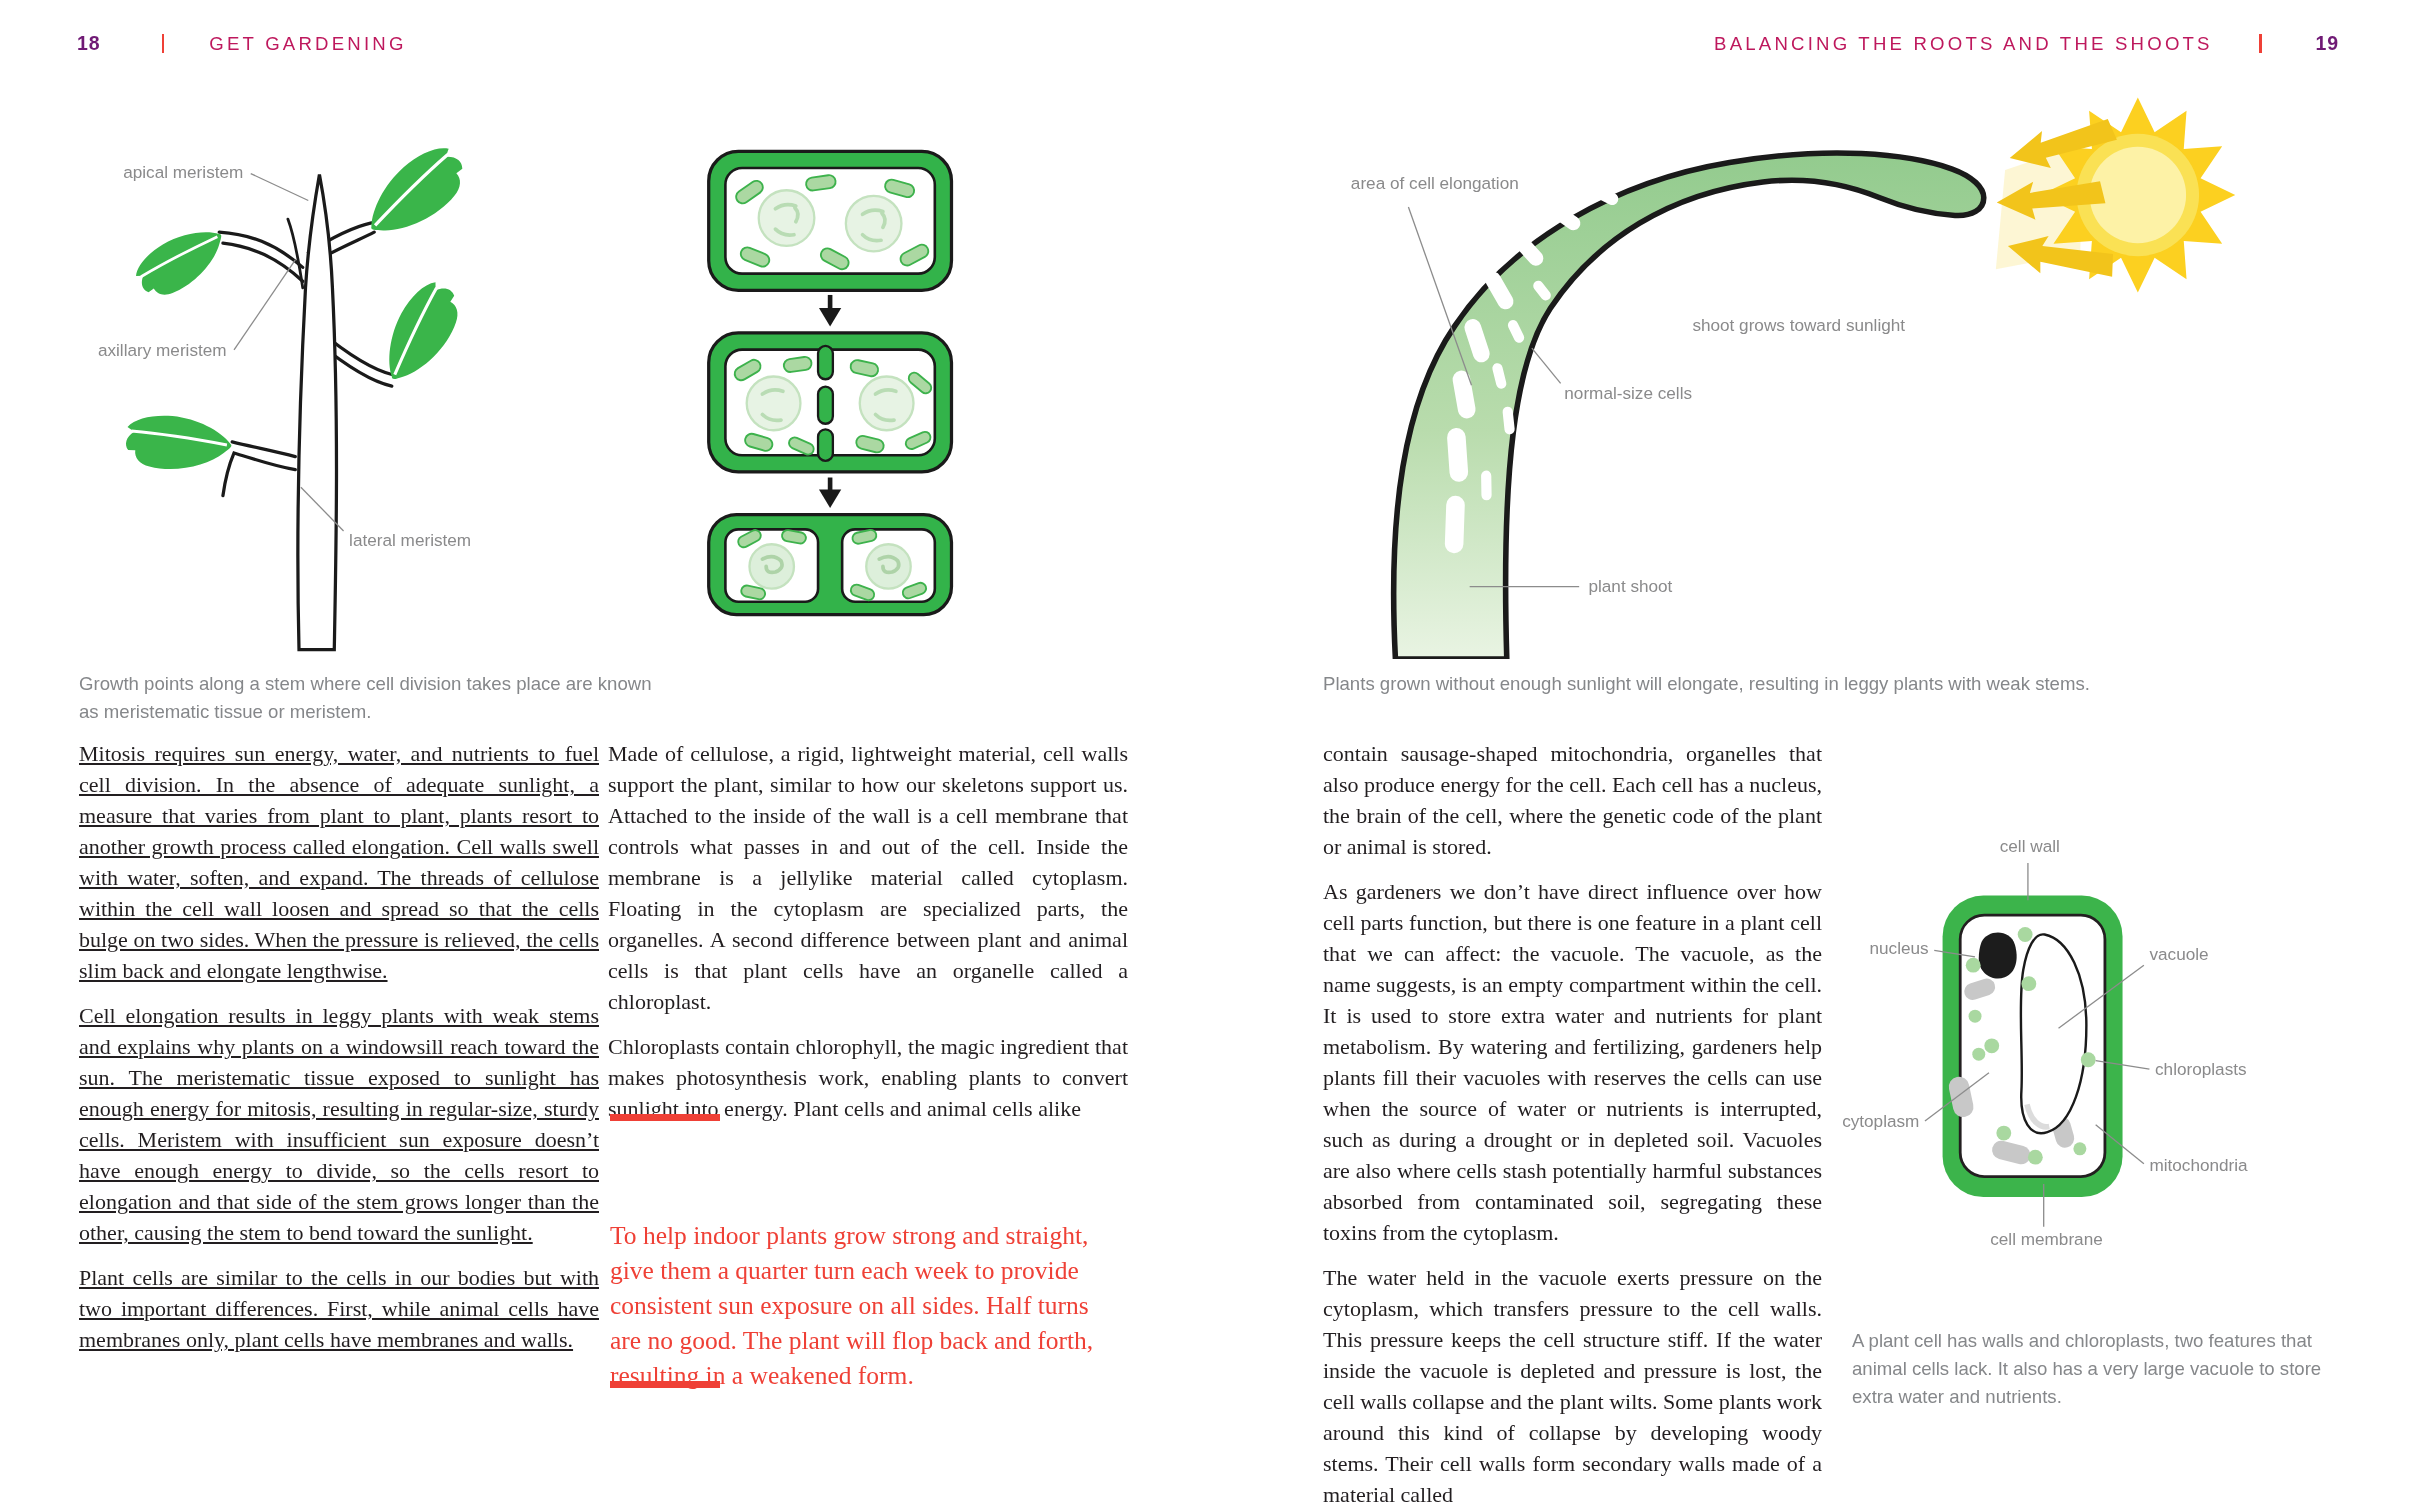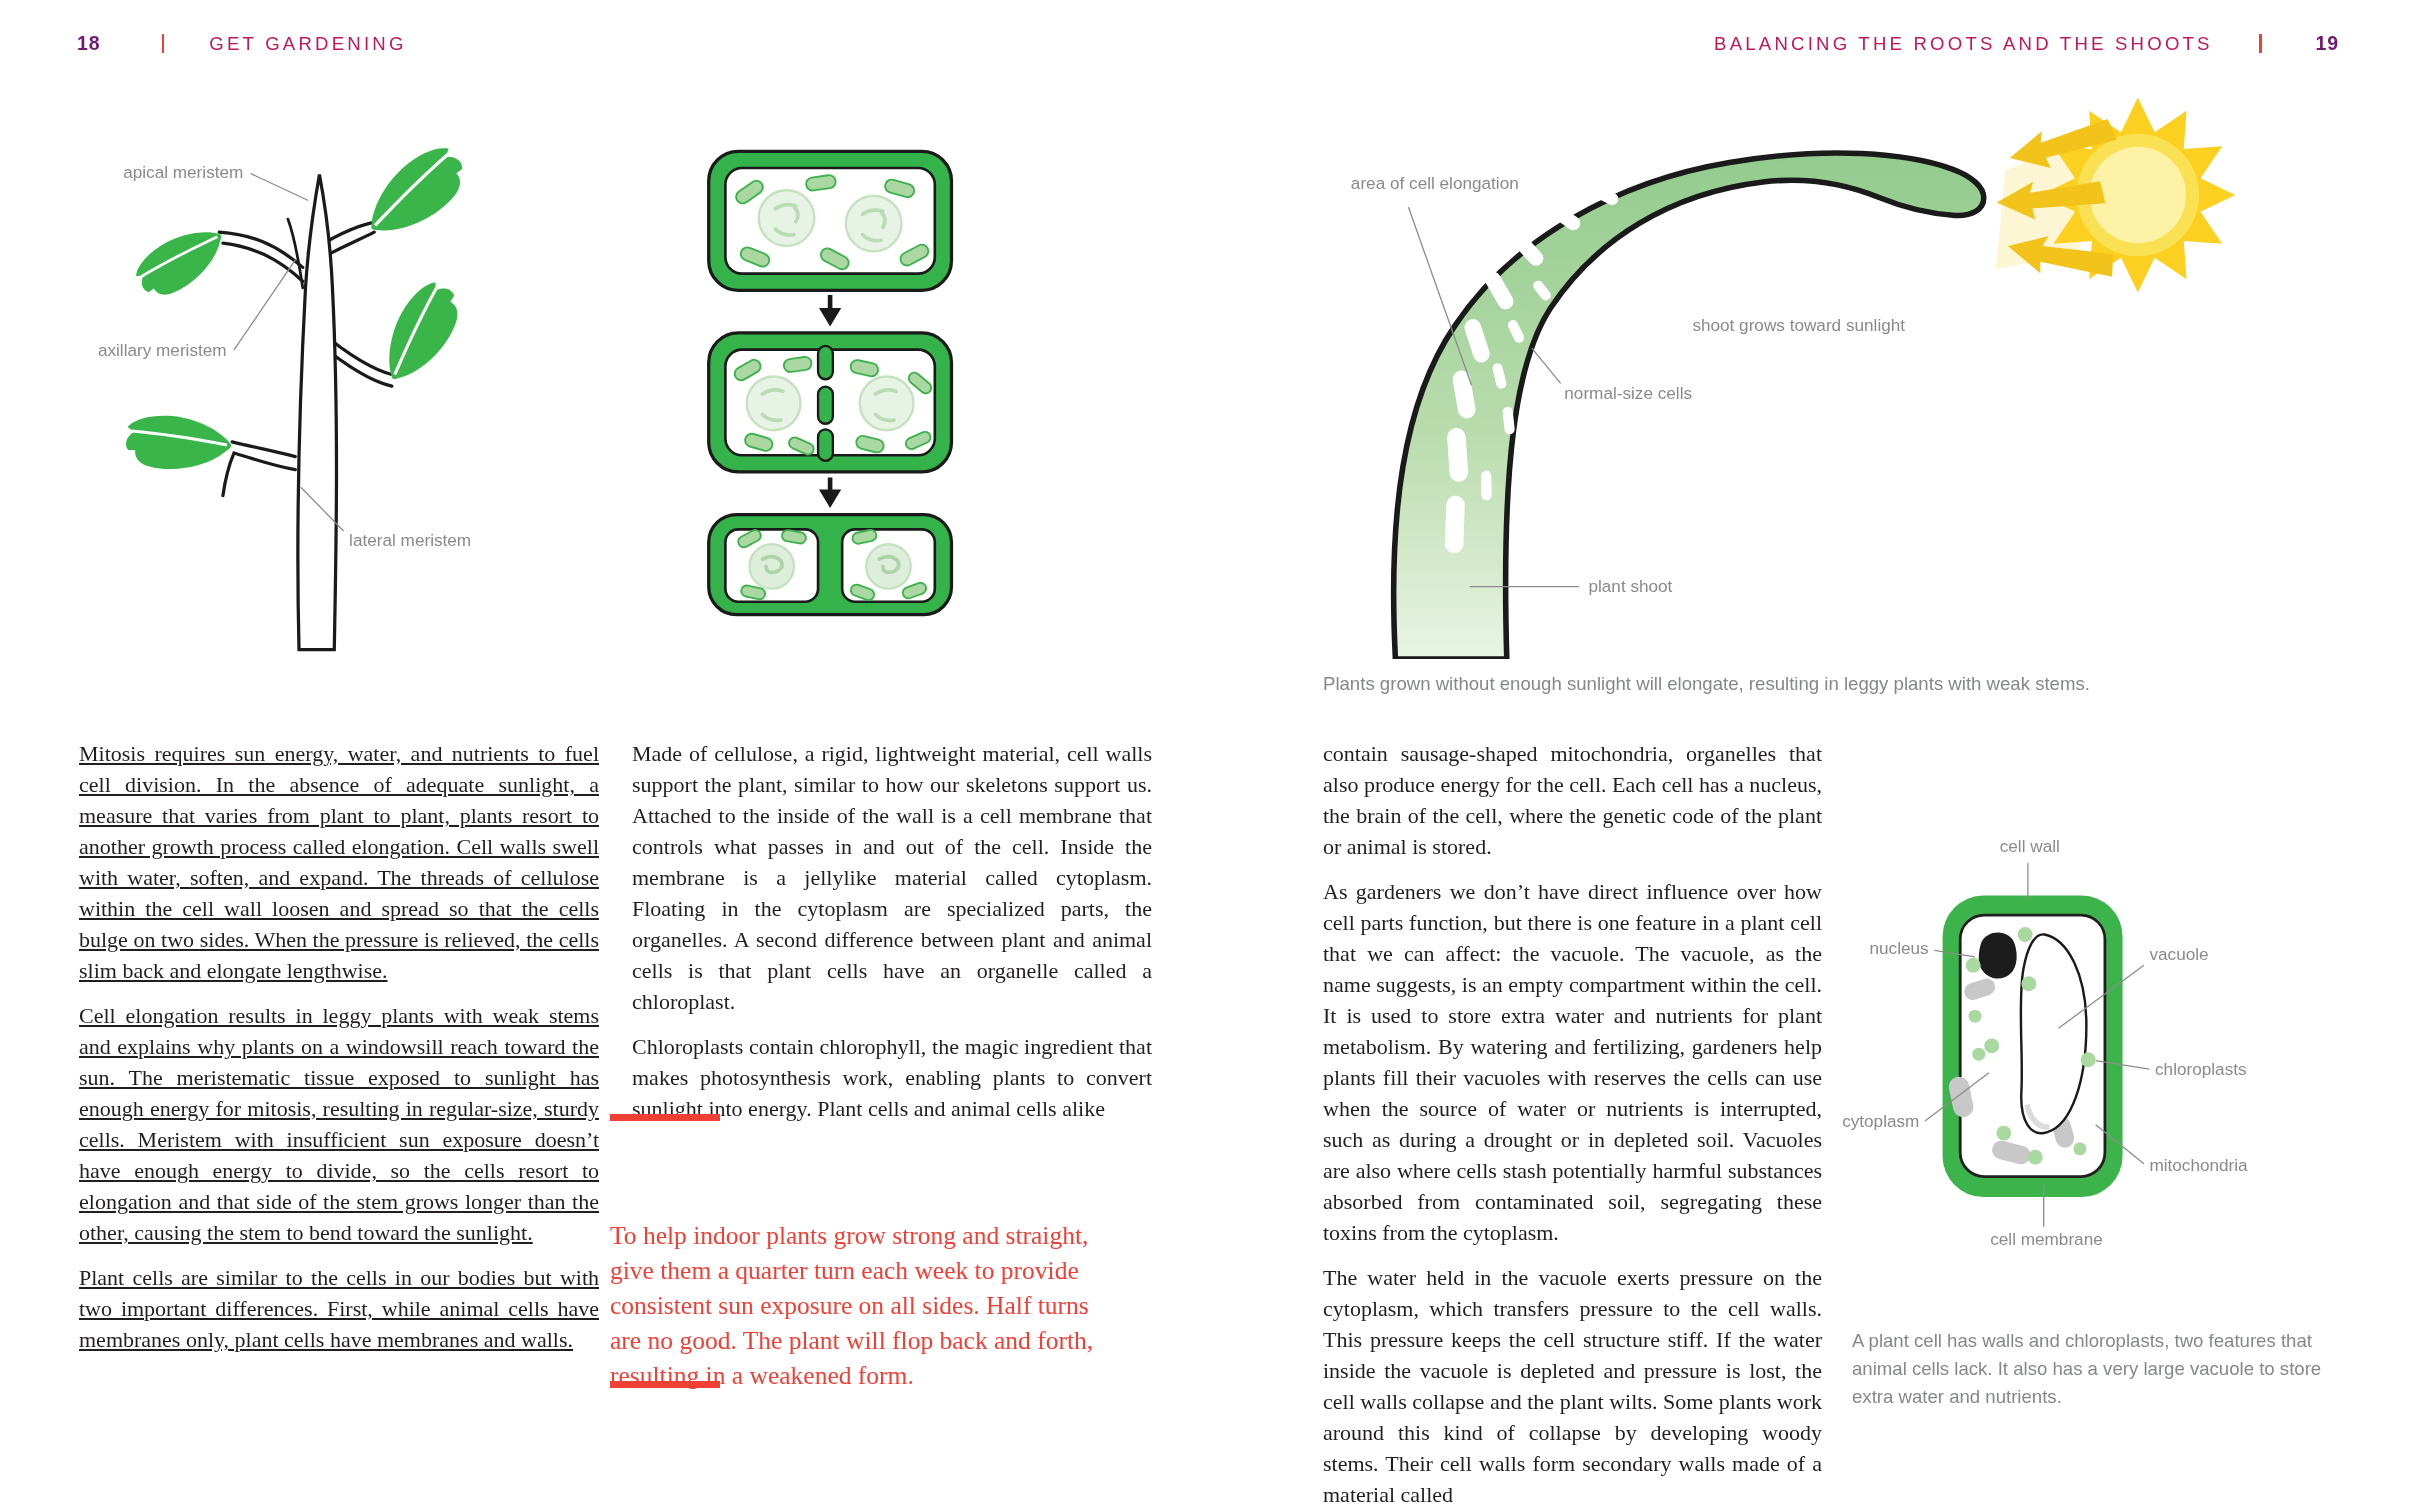--- a/index.html
+++ b/index.html
@@ -340,30 +340,31 @@
     <line class="dline" x1="356" y1="262" x2="298" y2="253"></line>
     <text class="dlabel" x="362" y="268">chloroplasts</text>
     <line class="dline" x1="114" y1="318" x2="183" y2="266"></line>
     <text class="dlabel" x="108" y="325" text-anchor="end">cytoplasm</text>
     <line class="dline" x1="350" y1="364" x2="298" y2="322"></line>
     <text class="dlabel" x="356" y="372">mitochondria</text>
     <line class="dline" x1="242" y1="386" x2="242" y2="432"></line>
     <text class="dlabel" x="245" y="452" text-anchor="middle">cell membrane</text>
   </svg>
 
+  <div class="abs caption" style="left:79px;top:670px;width:576px;">Growth points along a stem where cell division takes place are known as meristematic tissue or meristem.</div>
   <div class="abs caption" style="left:1323px;top:670px;width:854px;">Plants grown without enough sunlight will elongate, resulting in leggy plants with weak stems.</div>
   <div class="abs caption" style="left:1852px;top:1327px;width:506px;">A plant cell has walls and chloroplasts, two features that animal cells lack. It also has a very large vacuole to store extra water and nutrients.</div>
 
   <div class="abs bodycol" style="left:79px;top:738px;width:520px;text-decoration:underline;">
     <p>Mitosis requires sun energy, water, and nutrients to fuel cell division. In the absence of adequate sunlight, a measure that varies from plant to plant, plants resort to another growth process called elongation. Cell walls swell with water, soften, and expand. The threads of cellulose within the cell wall loosen and spread so that the cells bulge on two sides. When the pressure is relieved, the cells slim back and elongate lengthwise.</p>
     <p>Cell elongation results in leggy plants with weak stems and explains why plants on a windowsill reach toward the sun. The meristematic tissue exposed to sunlight has enough energy for mitosis, resulting in regular-size, sturdy cells. Meristem with insufficient sun exposure doesn’t have enough energy to divide, so the cells resort to elongation and that side of the stem grows longer than the other, causing the stem to bend toward the sunlight.</p>
     <p>Plant cells are similar to the cells in our bodies but with two important differences. First, while animal cells have membranes only, plant cells have membranes and walls.</p>
   </div>
 
-  <div class="abs bodycol" style="left:608px;top:738px;width:520px;margin-left:24px;">
+  <div class="abs bodycol" style="left:608px;top:738px;width:520px;">
     <p>Made of cellulose, a rigid, lightweight material, cell walls support the plant, similar to how our skeletons support us. Attached to the inside of the wall is a cell membrane that controls what passes in and out of the cell. Inside the membrane is a jellylike material called cytoplasm. Floating in the cytoplasm are specialized parts, the organelles. A second difference between plant and animal cells is that plant cells have an organelle called a chloroplast.</p>
     <p>Chloroplasts contain chlorophyll, the magic ingredient that makes photosynthesis work, enabling plants to convert sunlight into energy. Plant cells and animal cells alike</p>
   </div>
 
   <div class="abs rule" style="left:610px;top:1114px;"></div>
   <div class="abs quote" style="left:610px;top:1218px;width:509px;">To help indoor plants grow strong and straight, give them a quarter turn each week to provide consistent sun exposure on all sides. Half turns are no good. The plant will flop back and forth, resulting in a weakened form.</div>
   <div class="abs rule" style="left:610px;top:1381px;"></div>
 
   <div class="abs bodycol" style="left:1323px;top:738px;width:499px;">
     <p>contain sausage-shaped mitochondria, organelles that also produce energy for the cell. Each cell has a nucleus, the brain of the cell, where the genetic code of the plant or animal is stored.</p>

